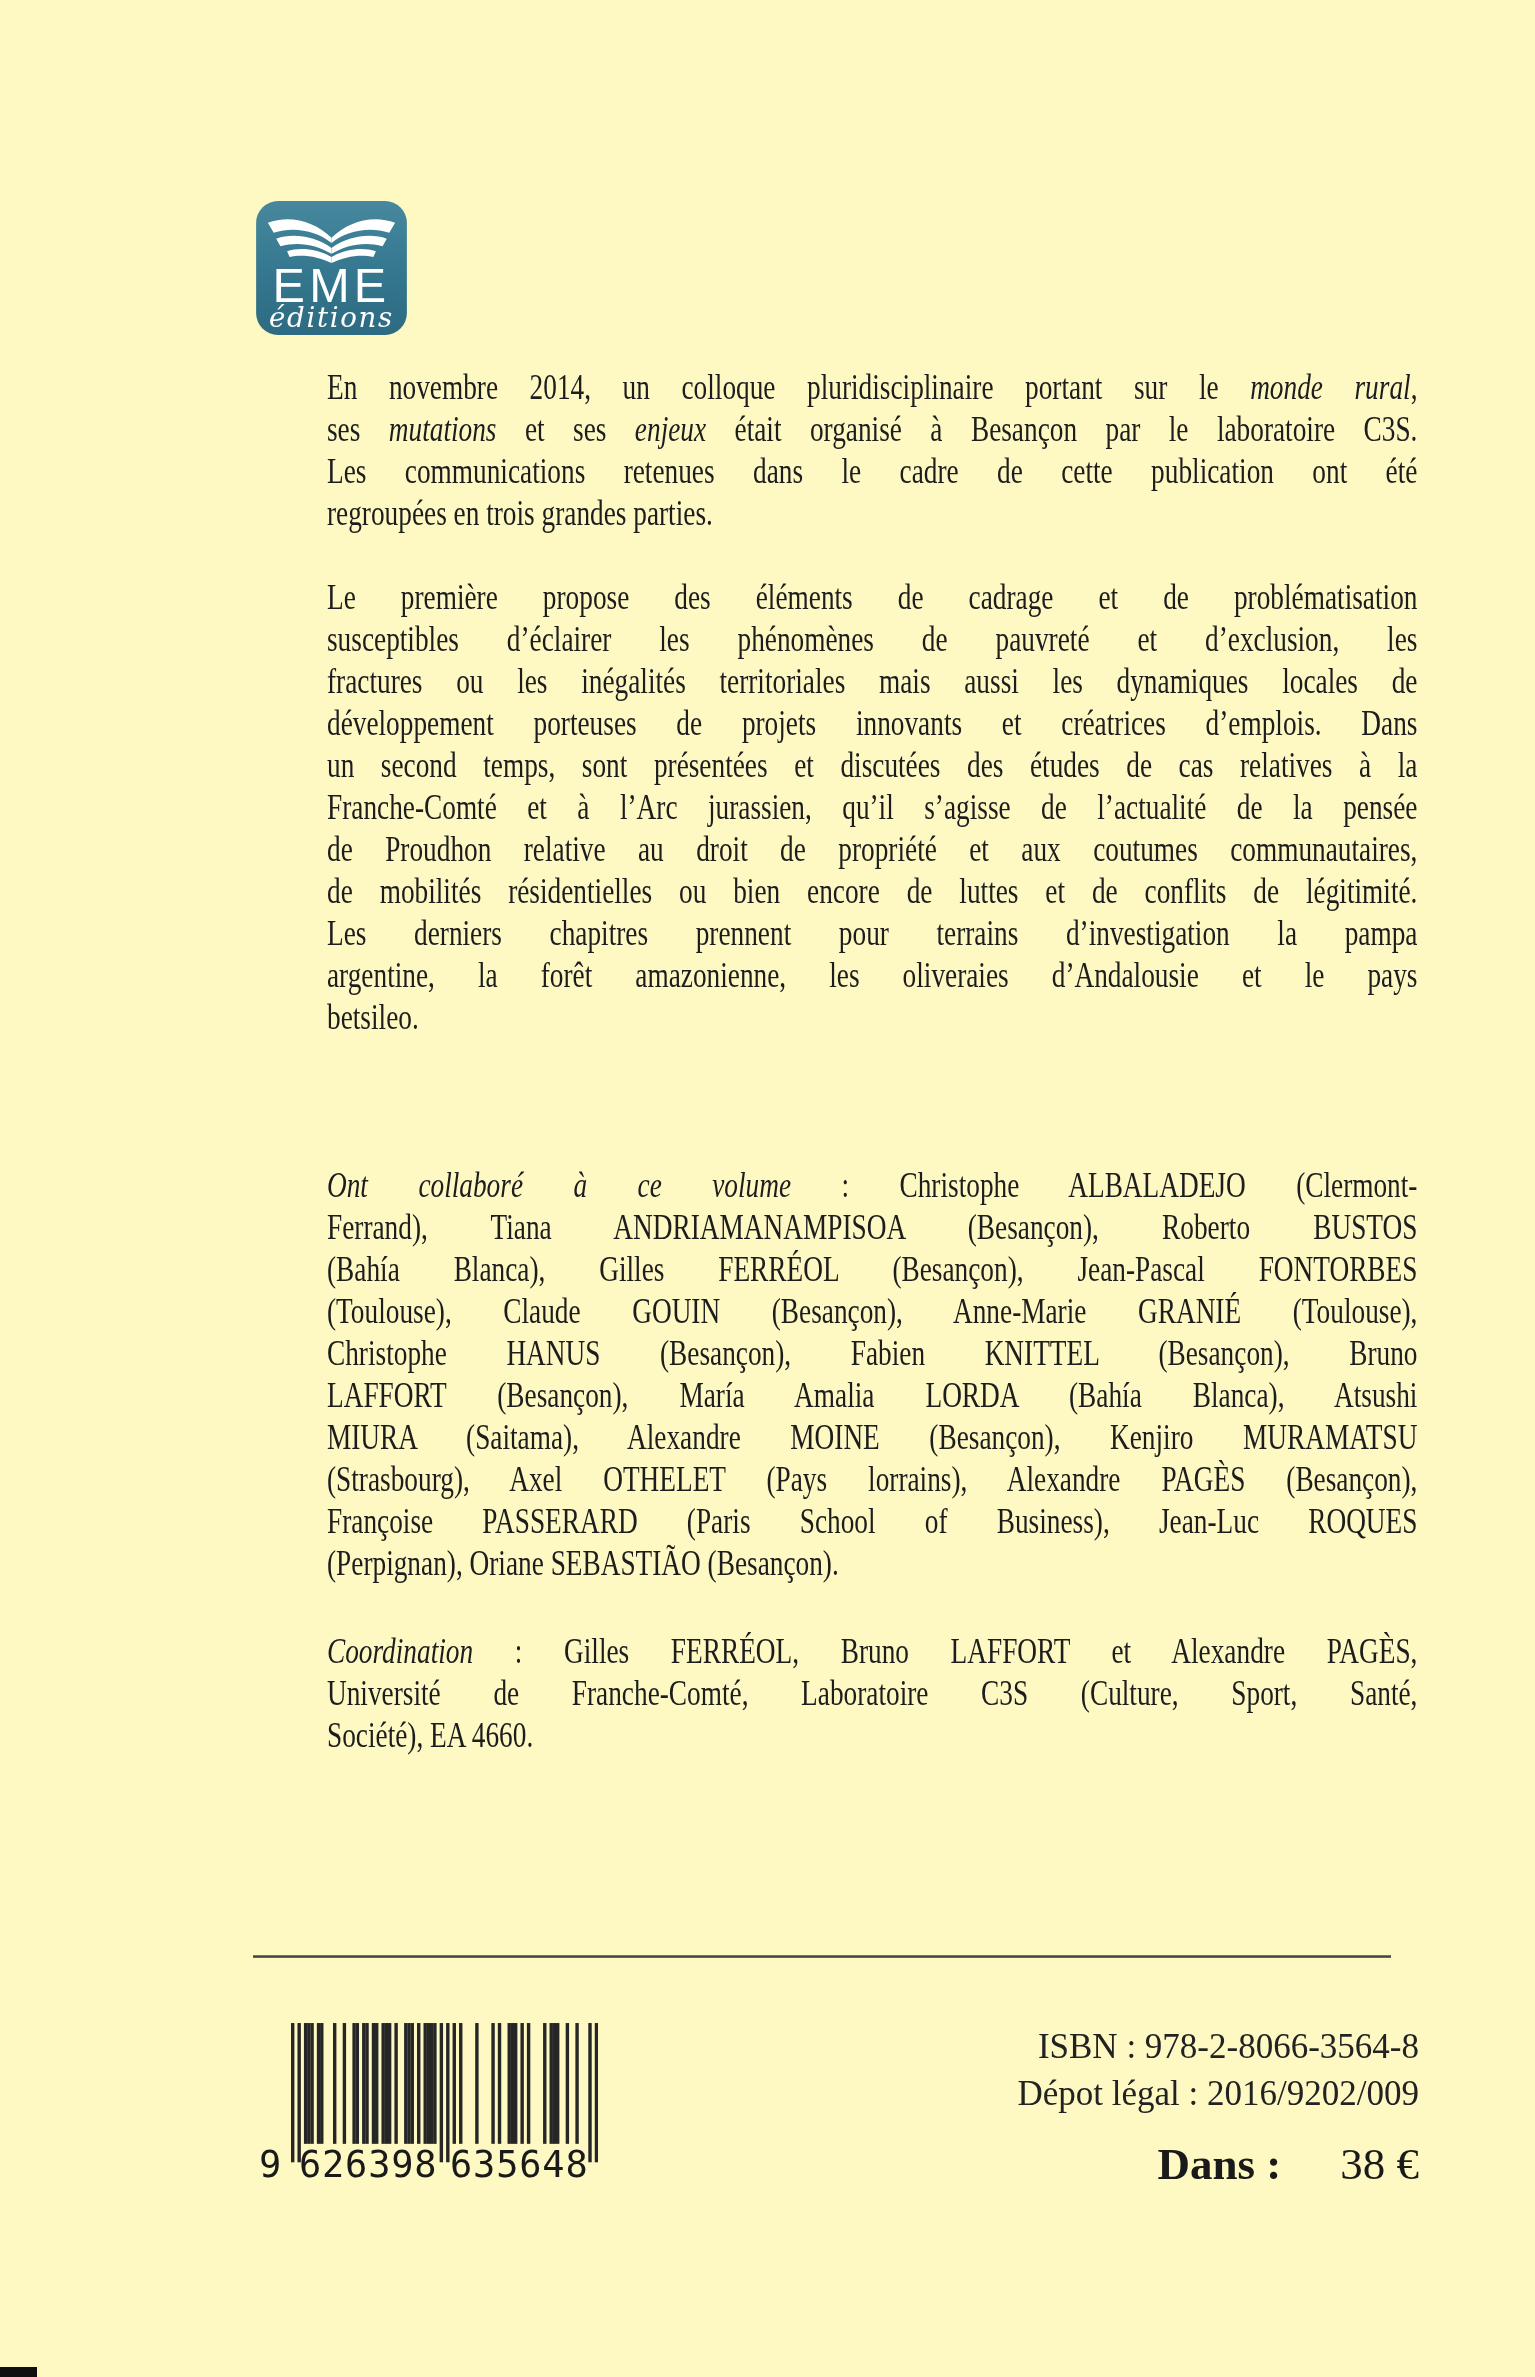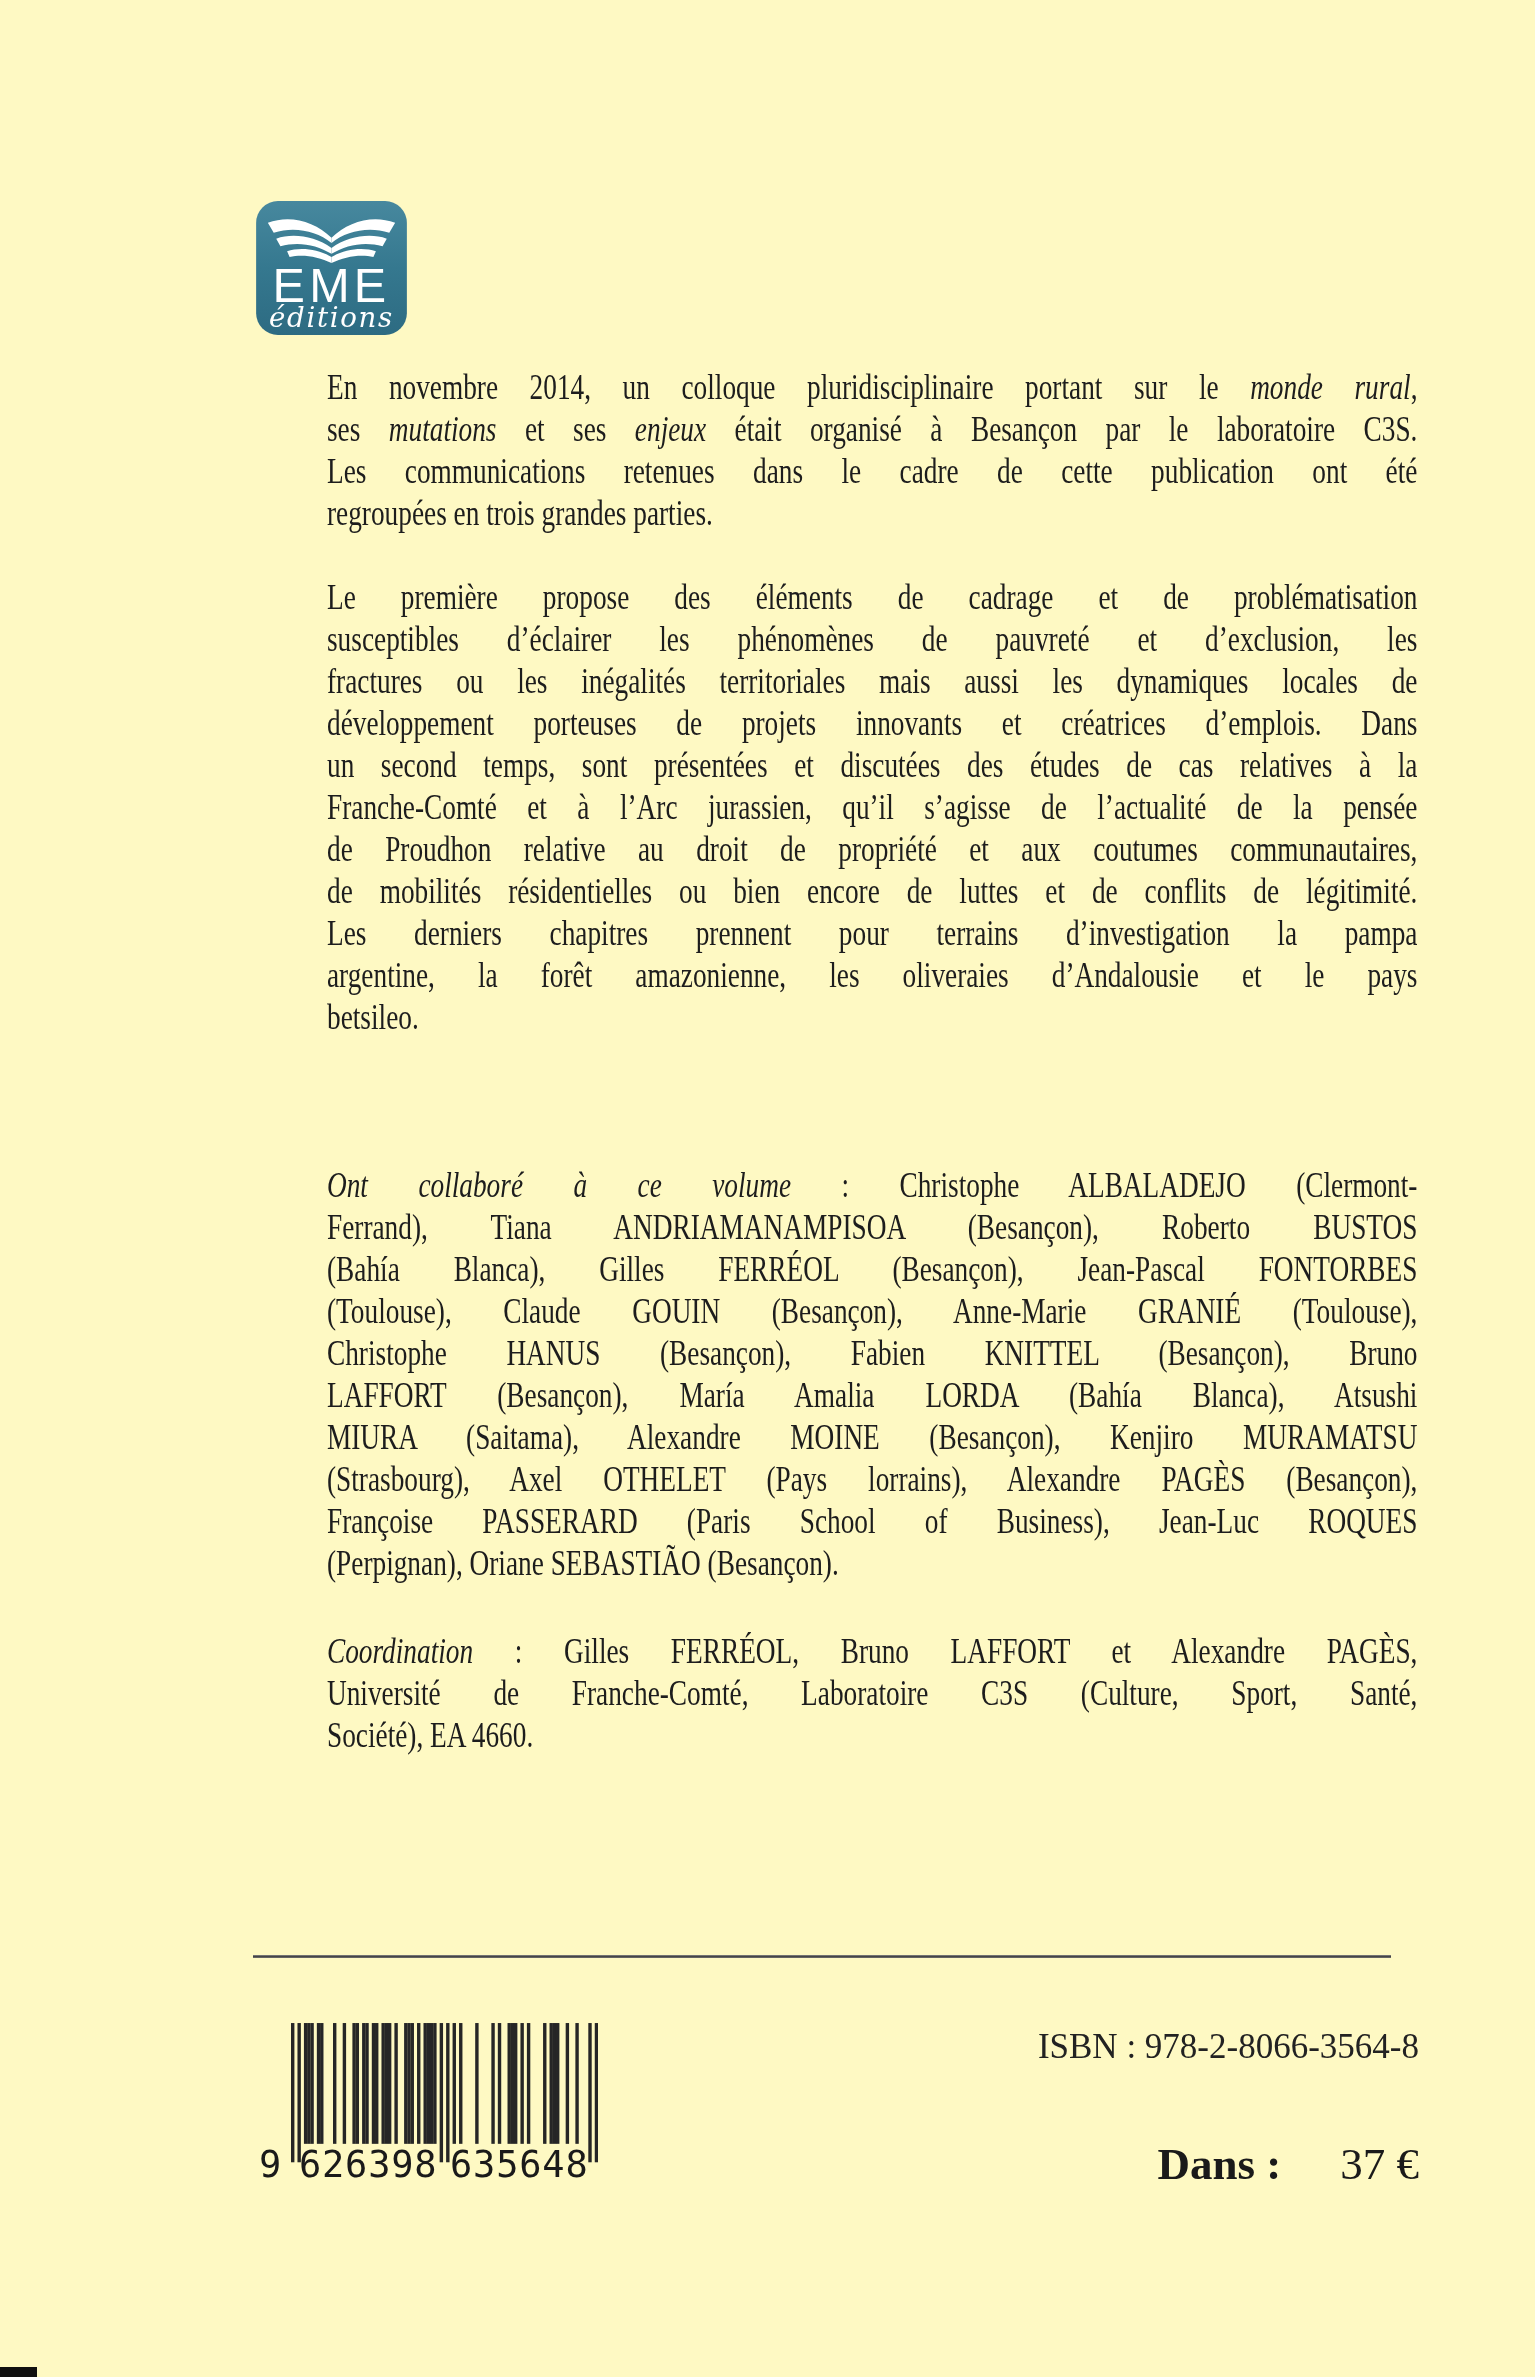--- a/index.html
+++ b/index.html
@@ -175,22 +175,23 @@
         <rect x="354.44" y="0" width="4.05" height="166" fill="#262626"></rect>
         <rect x="362.15" y="0" width="4.05" height="166" fill="#262626"></rect>
       </svg>
     <div class="bc-num bc-prefix" data-name="barcode-number-prefix">9</div>
     <div class="bc-num bc-g1" data-name="barcode-number-group1">626398</div>
     <div class="bc-num bc-g2" data-name="barcode-number-group2">635648</div>
   </div>
 
   <div class="imprint" data-name="imprint-block">
     <div data-name="isbn-line">ISBN : 978-2-8066-3564-8</div>
+    <div data-name="depot-line">Dépot légal : 2016/9202/009</div>
   </div>
 
   <div class="price-row" data-name="price-row">
     <span class="price-label" data-name="price-label">Dans :</span>
-    <span data-name="price-value">37 €</span>
+    <span data-name="price-value">38 €</span>
   </div>
 
   <div class="corner-mark" data-name="corner-mark"></div>
 </div>
 
 
 </body></html>

